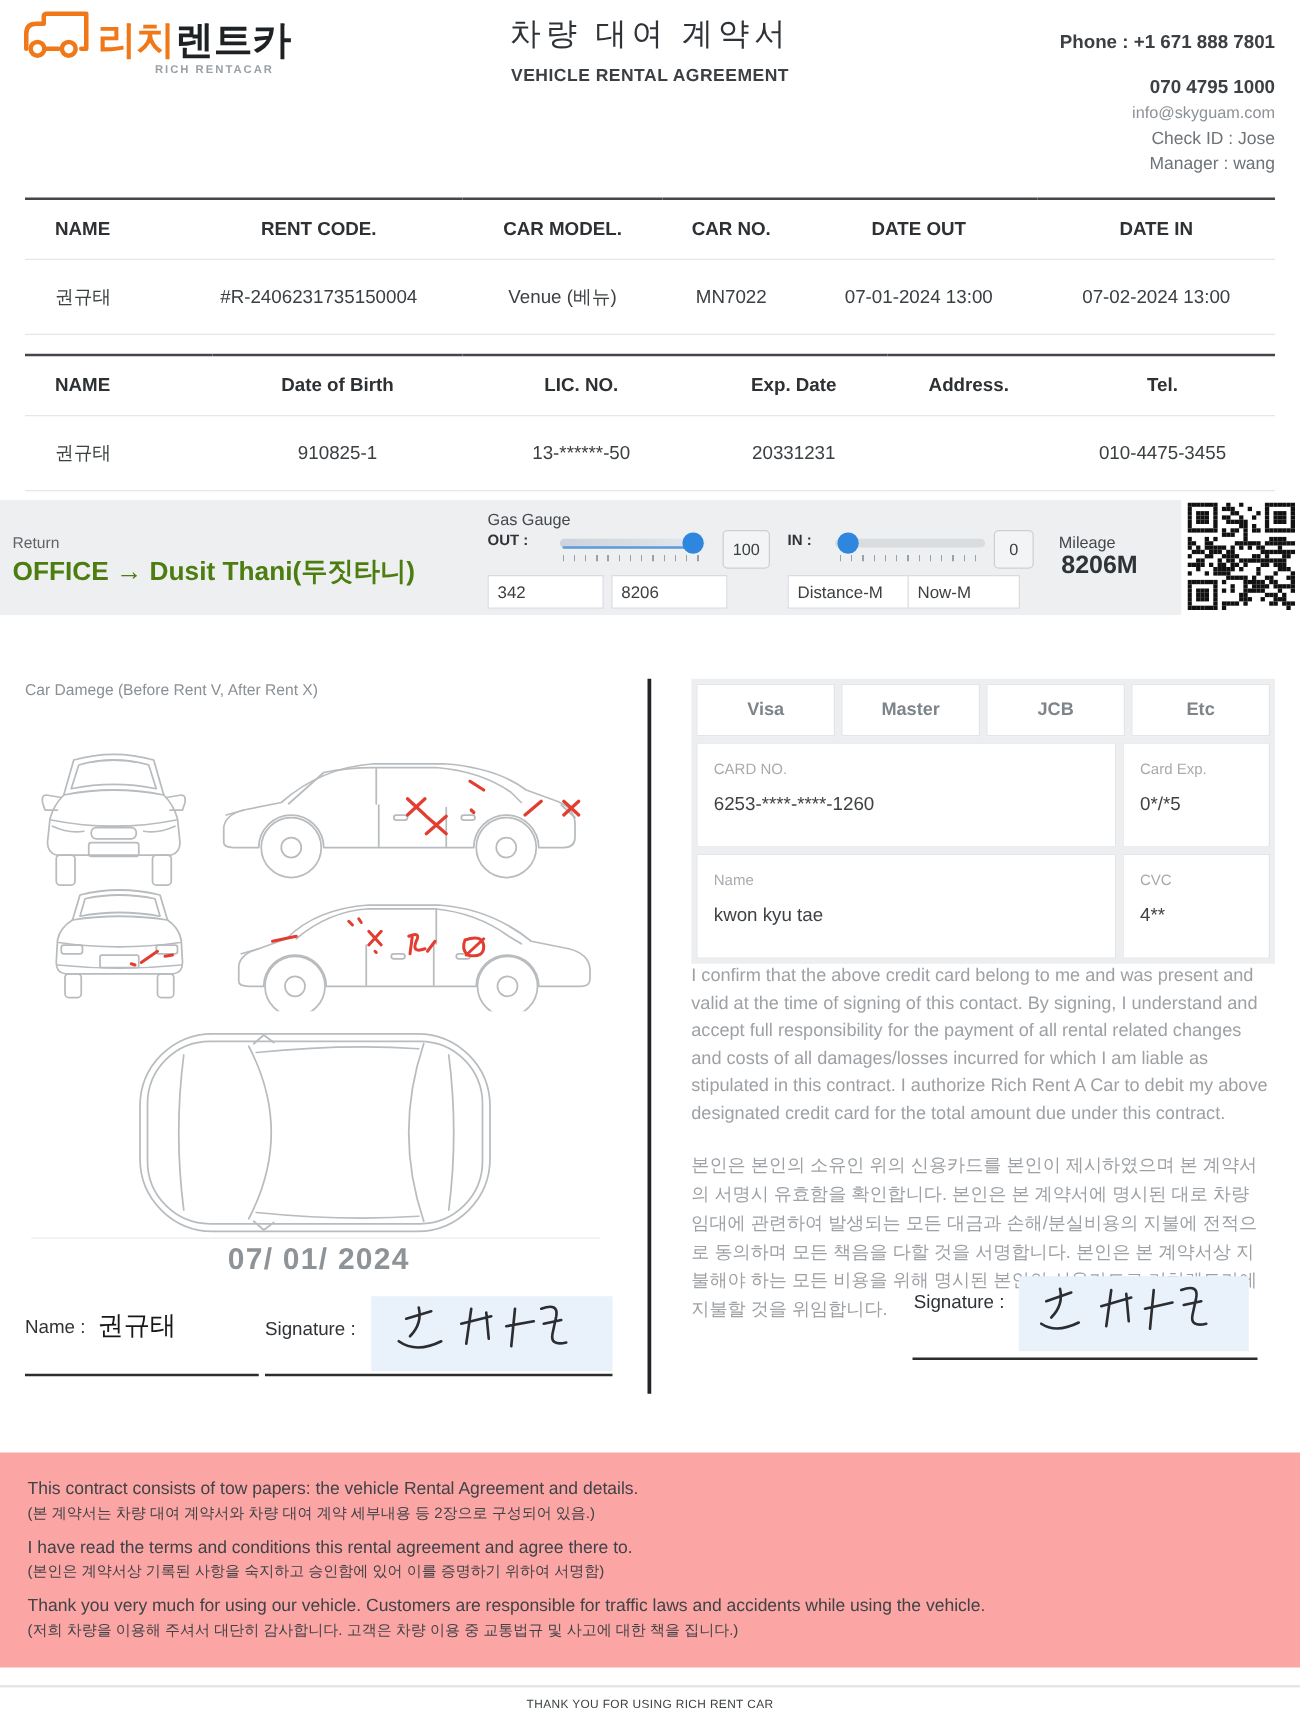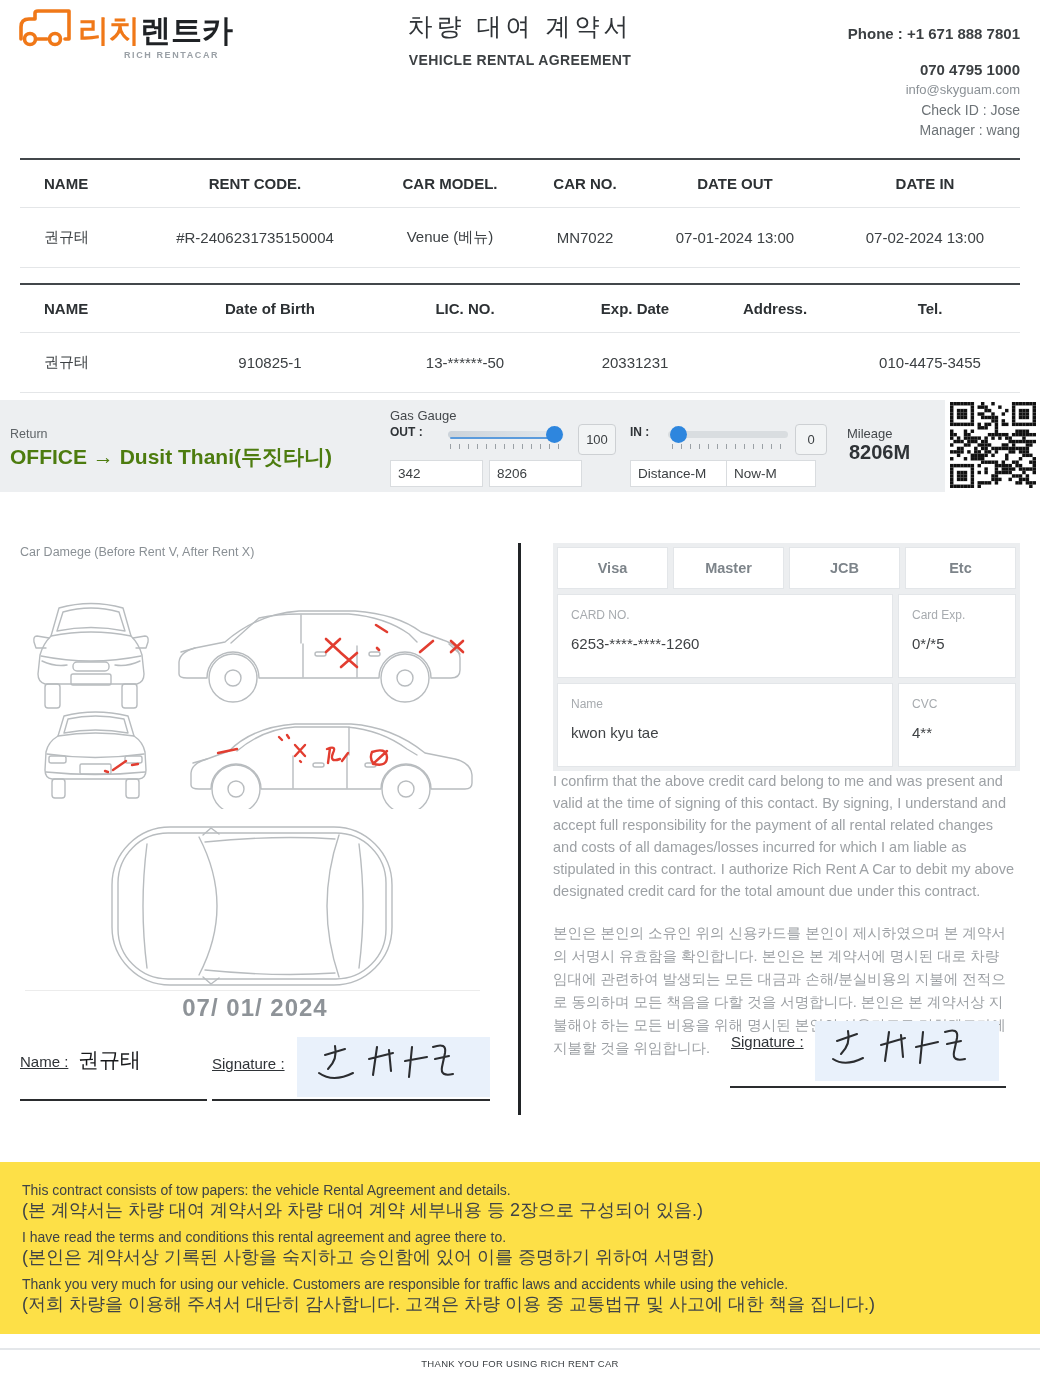--- a/index.html
+++ b/index.html
@@ -47,41 +47,41 @@
 
   
   #divider { position:absolute; left:518px; top:543px; width:3px; height:572px; background:#212427; }
   #leftcol { position:absolute; left:20px; top:543px; width:470px; height:580px; }
   #rightcol { position:absolute; left:553px; top:543px; width:467px; height:580px; }
   .dmg-label { position:absolute; left:0; top:2px; font-size:12.5px; color:#8a9095; }
   .carsvg { position:absolute; }
   .faintline { position:absolute; left:5px; top:447px; width:455px; border-top:1px solid #ececec; }
   .dmg-date { position:absolute; left:0; top:451px; width:100%; text-align:center; font-size:24px; font-weight:700; color:#8e9398; letter-spacing:1px; }
 
-  .sig-label { position:absolute; font-size:15px; color:#2f3337;text-decoration:underline; }
+  .sig-label { position:absolute; font-size:15px; color:#2f3337; }
   .sig-name-val { position:absolute; font-size:21px; color:#17181a; }
   .sig-box { position:absolute; background:#e9f1fb; }
   .sig-underline { position:absolute; height:2px; background:#2a2c2e; }
 
   
   .card-panel { position:absolute; left:0; top:0; width:467px; background:#eceef0; padding:4px; }
   .card-tabs { display:grid; grid-template-columns:1fr 1fr 1fr 1fr; gap:5px; }
   .card-tab { background:#fff; border:1px solid #e3e6e9; height:42px; display:flex; align-items:center; justify-content:center; font-size:14.5px; font-weight:700; color:#7d848a; }
   .card-row { display:grid; grid-template-columns:1fr 118px; gap:5px; margin-top:5px; }
   .card-cell { background:#fff; border:1px solid #e3e6e9; height:84px; padding:13px 13px; }
   .card-cell .lbl { font-size:12px; color:#a7abaf; }
   .card-cell .val { margin-top:13px; font-size:15px; color:#3f4245; }
   .para { position:absolute; left:0; width:464px; font-size:14.5px; line-height:22px; color:#9da1a5; }
   #para-en { top:227px; }
   #para-kr { top:351px; line-height:23px;margin-top:28px; }
 
   
-  #footbox { position:absolute; left:0; top:1162px; width:1040px; height:172px; background:#fde047; padding:18px 0 0 22px; }
+  #footbox { position:absolute; left:0; top:1162px; width:1040px; height:172px; background:#fca5a5; padding:18px 0 0 22px; }
   #footbox .en { font-size:14px; color:#3f4346; line-height:20px; }
-  #footbox .kr { font-size:18px; color:#3f4346; line-height:20px; margin-bottom:7px; }
+  #footbox .kr { font-size:12px; color:#3f4346; line-height:20px; margin-bottom:7px; }
   #bottombar { position:absolute; left:0; top:1348px; width:1040px; border-top:2px solid #e4e7ea; }
   #thanks { position:absolute; left:0; top:1358px; width:100%; text-align:center; font-size:9.5px; color:#3c4043; letter-spacing:.3px; }
 </style>
 </head>
 <body>
 
 <div id="page">
 
   <div class="logo">
     <span style="margin-right:4px;">

